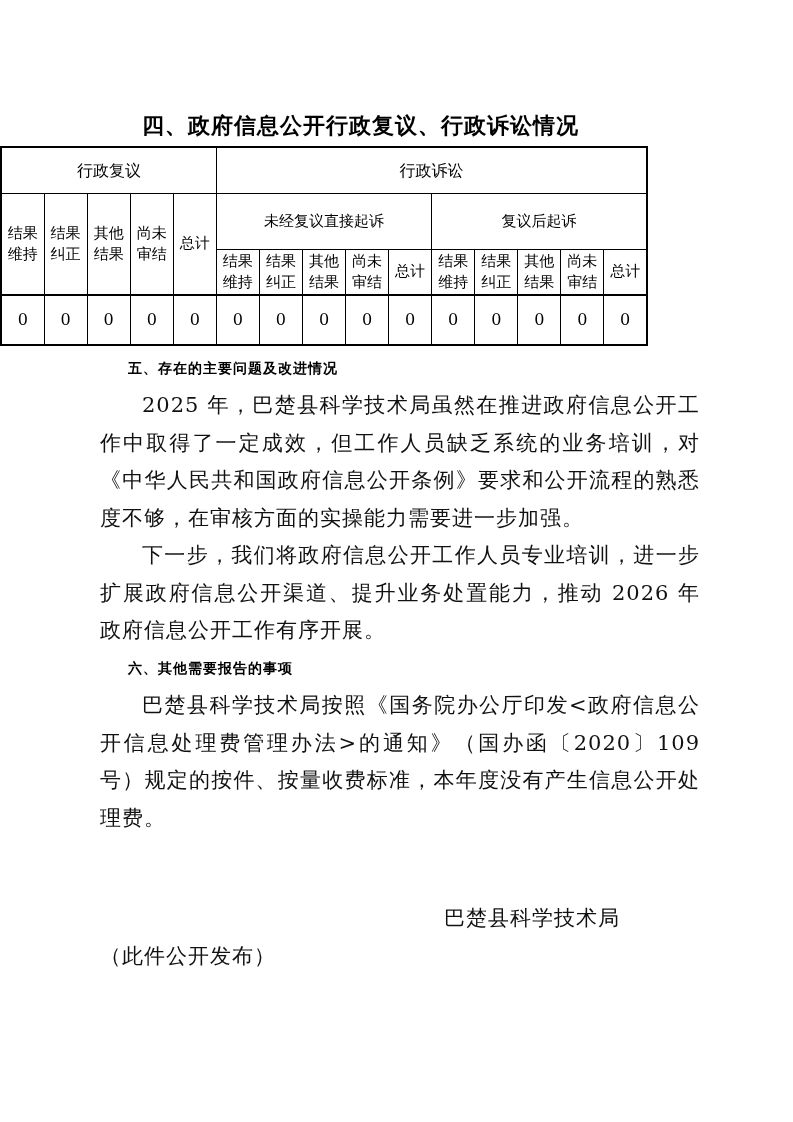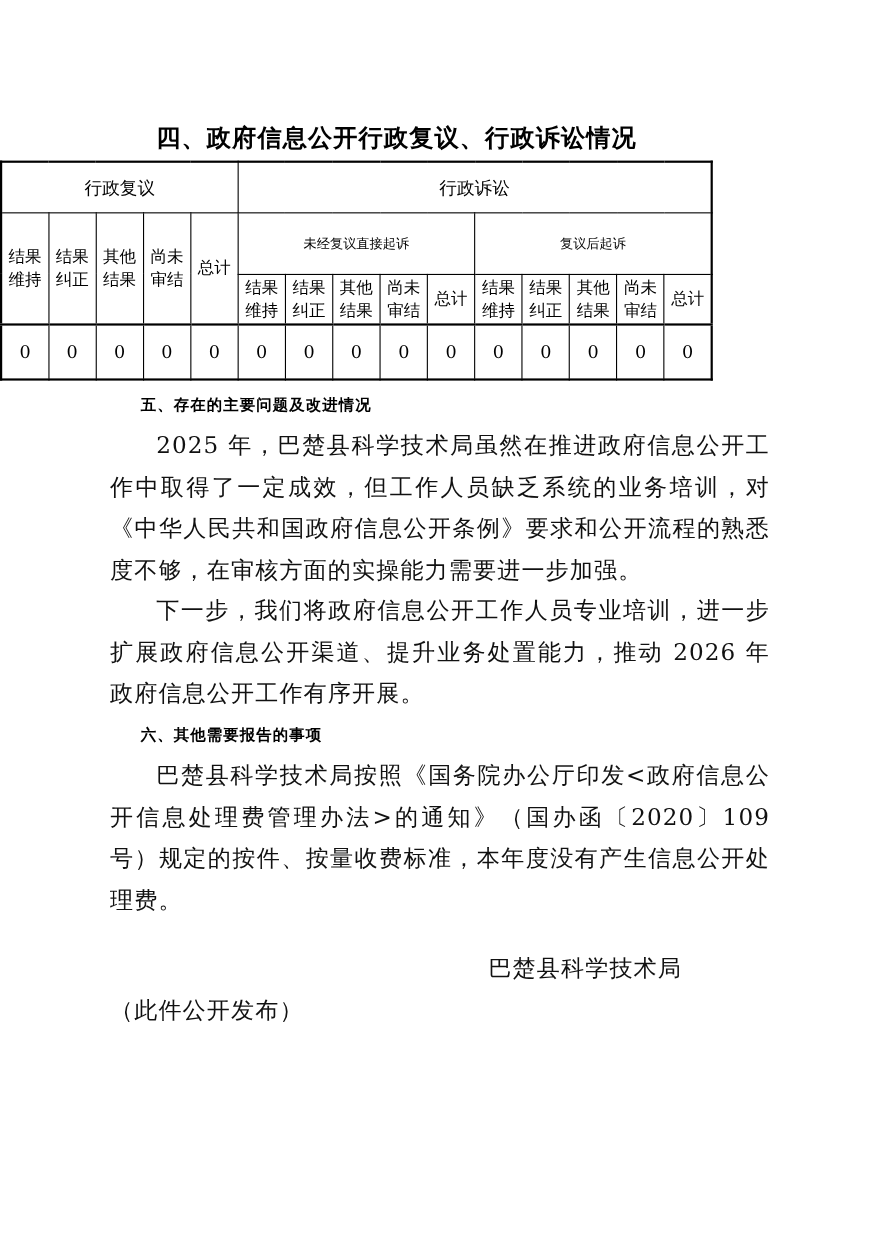--- a/index.html
+++ b/index.html
@@ -38,21 +38,21 @@
     border: 2px solid #000;
   }
   .review-table td {
     border: 1px solid #000;
     vertical-align: middle;
     padding: 1px 2px;
     line-height: 21px;
     overflow: hidden;
   }
   .review-table tr.row-top td { height: 46px; font-size: 16px; }
-  .review-table tr.row-group td.group-cell { height: 56px; font-size: 12px; }
+  .review-table tr.row-group td.group-cell { height: 56px; font-size: 15px; }
   .review-table td.head-cell { font-size: 15px; }
   .review-table tr.row-sub td { height: 42px; }
   .review-table tr.row-vals td {
     height: 50px;
     font-size: 16px;
     border-top: 2px solid #000;
   }
   
   .body-flow {
     margin: 4px 93px 0 100px;
@@ -69,21 +69,21 @@
     color: #000;
     text-indent: 2em;
     line-height: 37.5px;
     text-align: left;
   }
   .body-flow p.para {
     text-indent: 2em;
     margin: 0;
   }
   
-  .sig-block { margin-top: 25px; }
+  .sig-block { margin-top: 63px; }
   .sig-line { text-align: right; line-height: 37.5px; }
   .sig-agency { padding-right: 80px; }
   .sig-date { padding-right: 57px; }
   .publish-note { text-align: left; line-height: 37.5px; }
 </style>
 </head>
 <body>
 
 <div class="page">
 

